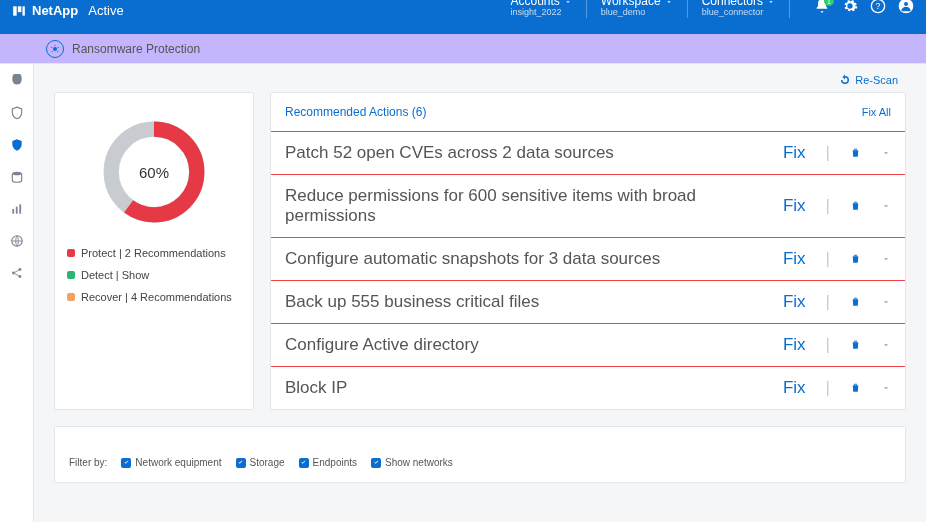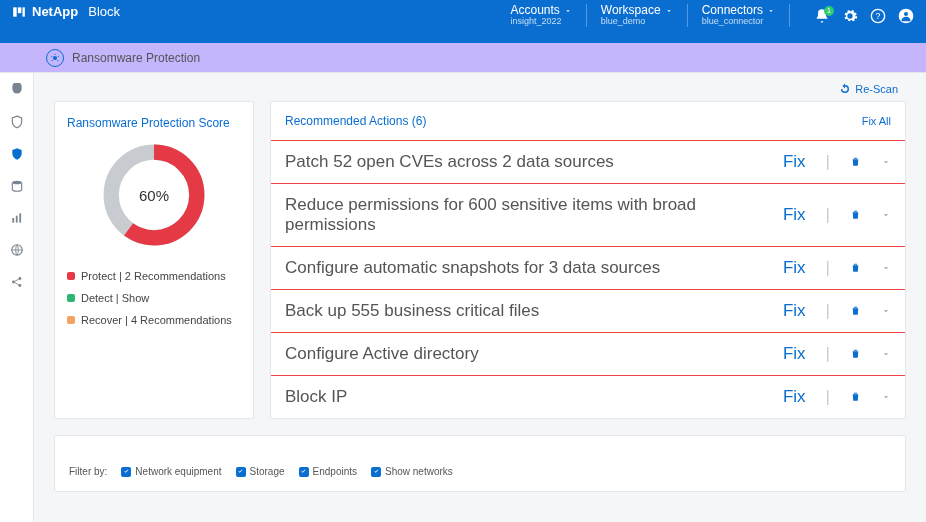--- a/index.html
+++ b/index.html
@@ -1,17 +1,17 @@
 <!DOCTYPE html>
 <html><head>
 <meta charset="utf-8">
 <style>
   * { box-sizing: border-box; margin: 0; padding: 0; }
   body { font-family: -apple-system, BlinkMacSystemFont, "Segoe UI", Arial, sans-serif; font-size: 12px; color: #333; background: #f5f6f7; width: 926px; height: 522px; overflow: hidden; }
-  .topbar { height: 43px; background: #0a6ed1; display: flex; align-items: flex-start; color: #fff; padding: 4px 12px; }
+  .topbar { height: 34px; background: #0a6ed1; display: flex; align-items: flex-end; color: #fff; padding: 16px 12px; }
   .brand { display: flex; align-items: center; gap: 6px; font-size: 13px; }
   .brand b { font-weight: 700; }
   .brand-sub { font-weight: 300; margin-left: 4px; }
   .top-spacer { flex: 1; }
   .top-menu { display: flex; align-items: center; gap: 14px; }
   .top-item { display: flex; flex-direction: column; line-height: 1.1; padding-right: 14px; border-right: 1px solid rgba(255,255,255,0.3); }
   .top-item:last-of-type { border-right: none; }
   .top-item-row { display: flex; align-items: center; gap: 4px; font-size: 12px; }
   .top-item-sub { font-size: 9px; opacity: 0.75; }
   .chev { width: 8px; height: 8px; }
@@ -70,21 +70,21 @@
 <body>
 
 <div class="topbar">
   <div class="brand">
     <svg width="14" height="14" viewBox="0 0 24 24" fill="#fff">
         <rect x="2" y="4" width="6" height="16"></rect>
         <rect x="10" y="4" width="6" height="10"></rect>
         <rect x="18" y="4" width="4" height="16"></rect>
       </svg>
     <b>NetApp</b>
-    <span class="brand-sub">Block</span>
+    <span class="brand-sub">Active</span>
   </div>
   <div class="top-spacer"></div>
   <div class="top-menu">
     <div class="top-item">
       <div class="top-item-row">
           <span>Accounts</span>
           <svg class="chev" viewBox="0 0 24 24" fill="#fff">
             <path d="M7 10l5 5 5-5z"></path>
           </svg>
         </div>
@@ -198,21 +198,20 @@
         <svg viewBox="0 0 24 24">
             <path d="M12 4V1L7 6l5 5V7a5 5 0 11-5 5H4a8 8 0 108-8z"></path>
           </svg>
         <span>Re-Scan</span>
       </div>
     </div>
 
     <div class="cards-row">
 
       <div class="card score-card">
-        <div class="card-title">Ransomware Protection Score</div>
         <div class="donut-wrap">
           <div class="donut">
             <svg width="110" height="110" viewBox="0 0 36 36">
               <circle cx="18" cy="18" r="14" fill="none" stroke="#c8ccd1" stroke-width="5"></circle>
               <circle cx="18" cy="18" r="14" fill="none" stroke="#e63946" stroke-width="5" stroke-dasharray="52.8 88" stroke-linecap="butt"></circle>
             </svg>
             <div class="donut-text">60%</div>
           </div>
         </div>
         <div class="legend-row">

